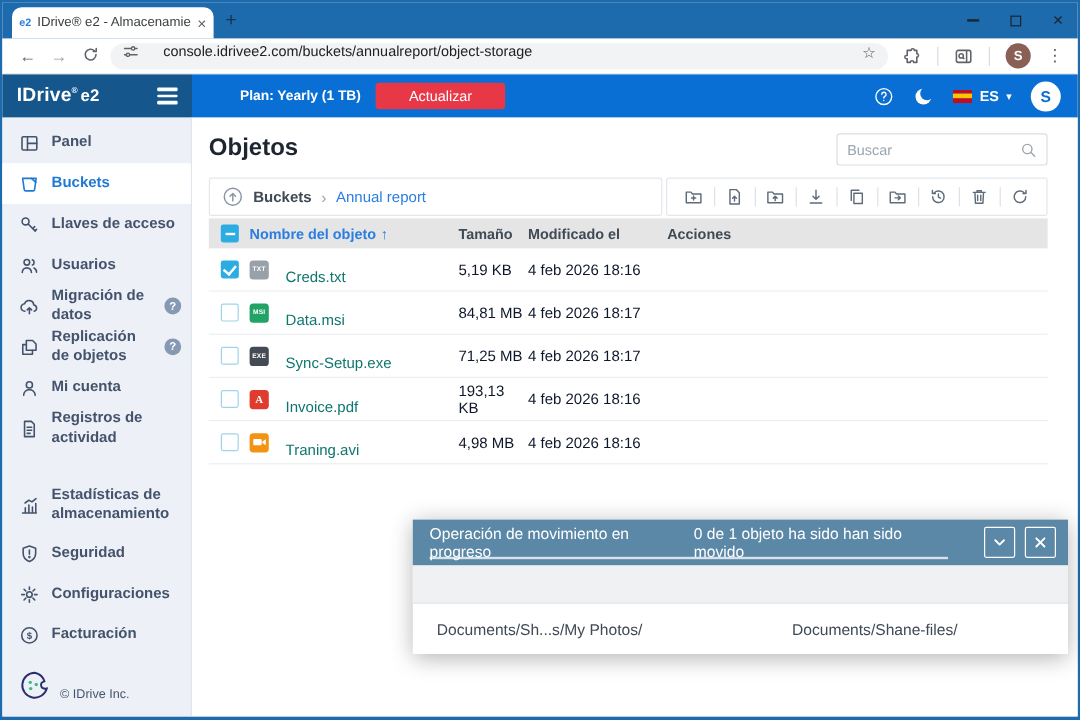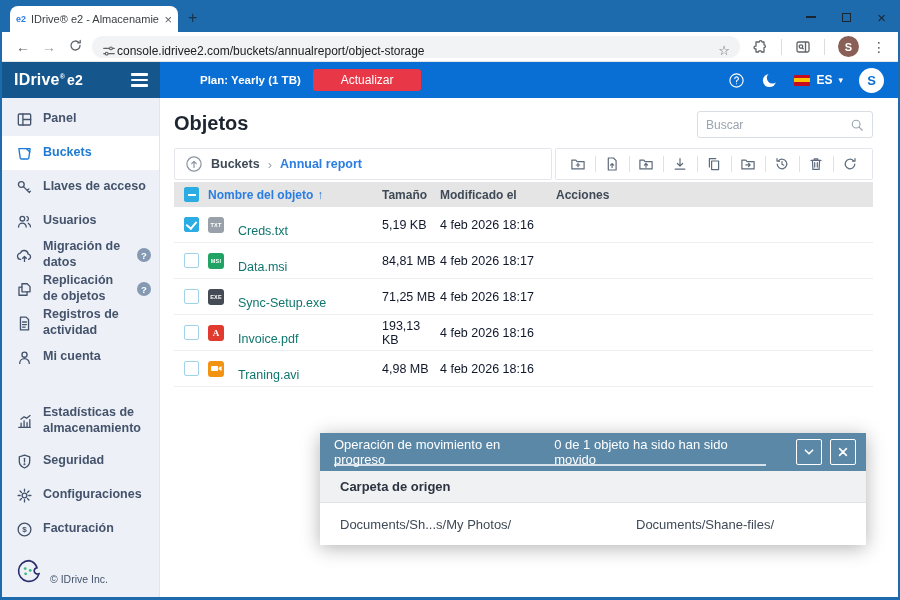--- a/index.html
+++ b/index.html
@@ -23,21 +23,21 @@
   .newtab{color:#17334d;font-size:16px;line-height:1;margin:0 0 6px 10px;}
   .wincontrols{position:absolute;right:4px;top:0;height:30px;display:flex;align-items:center;gap:26px;padding-right:8px;}
   .win-min{width:10px;height:2px;background:#1a2530;}
   .win-max{width:9px;height:9px;border:1.5px solid #1a2530;}
   .win-close{font-size:15px;color:#1a2530;line-height:1;}
   .urlbar{height:30px;background:#fff;border-bottom:1px solid #e4e6e8;display:flex;align-items:center;padding:0 8px;flex:none;}
   .nav-btn{width:26px;text-align:center;font-size:14px;color:#5f6368;}
   .nav-btn.fwd{color:#9aa0a6;}
   .nav-btn svg{width:15px;height:15px;}
   .omnibox{flex:1;height:22px;background:#f1f3f4;border-radius:11px;margin:0 8px 0 4px;
-    display:flex;align-items:flex-end;padding:0 10px;gap:1px;max-width:672px;}
+    display:flex;align-items:flex-start;padding:0 10px;gap:20px;max-width:672px;}
   .omni-url{font-size:12px;color:#202124;flex:1;}
   .omni-star{font-size:13px;color:#5f6368;}
   .chrome-right{display:flex;align-items:center;gap:13px;padding:0 4px;}
   .chrome-right svg{width:16px;height:16px;}
   .chrome-sep{width:1px;height:16px;background:#dadce0;}
   .browser-avatar{width:21px;height:21px;border-radius:50%;background:#8a5f56;color:#fff;
     font-size:11px;font-weight:bold;display:flex;align-items:center;justify-content:center;}
   .kebab{font-size:14px;color:#5f6368;}
 
   
@@ -91,21 +91,21 @@
   .searchbox input::placeholder{color:#9aa5b0;}
   .searchbox svg{width:14px;height:14px;flex:none;}
 
   .crumb-row{display:flex;gap:3px;margin-top:13px;height:32px;}
   .crumb-box{flex:1;border:1px solid #e3e7ec;border-radius:2px;display:flex;align-items:center;
     padding:0 10px;gap:8px;}
   .crumb-box svg{width:18px;height:18px;fill:none;stroke:#8a94a0;stroke-width:1.2;
     stroke-linecap:round;stroke-linejoin:round;}
   .crumb-link{font-size:12.5px;font-weight:600;color:#3f4a56;}
   .crumb-sep{color:#9aa5b0;font-size:13px;}
-  .crumb-current{font-size:12.5px;font-weight:700;color:var(--link-blue);}
+  .crumb-current{font-size:12.5px;font-weight:400;color:var(--link-blue);}
   .toolbar{border:1px solid #e3e7ec;border-radius:2px;display:flex;align-items:center;padding:0 10px;}
   .tb-btn{width:24px;height:24px;border:none;background:none;color:#5e6b7b;display:flex;
     align-items:center;justify-content:center;padding:0;}
   .tb-btn svg{width:16px;height:16px;fill:none;stroke:currentColor;stroke-width:1.2;
     stroke-linecap:round;stroke-linejoin:round;}
   .tb-sep{width:1px;height:16px;background:#dde2e8;margin:0 4.5px;}
 
   .thead,.trow{display:grid;grid-template-columns:34px 30px 144px 58px 116px 1fr;align-items:center;}
   .thead{background:#e5e5e5;height:25px;margin-top:2px;font-size:12px;font-weight:bold;color:#3f4a56;}
   .h-name{grid-column:2/4;color:var(--link-blue);display:flex;align-items:center;gap:4px;}
@@ -123,21 +123,21 @@
   .fi-txt{background:#98a1a9;}
   .fi-msi{background:#21a366;}
   .fi-exe{background:#454b54;}
   .fi-pdf{background:#e13b2f;font-size:9px;font-family:"Liberation Serif","DejaVu Serif",serif;}
   .fi-avi{background:#f29312;}
   .fi-avi svg{width:13px;height:13px;}
   .c-name{color:#0f766e;margin-top:12px;}
   .c-size,.c-date{color:#0f172a;}
 
   
-  .move-panel{position:absolute;right:32px;bottom:52px;width:546px;background:#fff;
+  .move-panel{position:absolute;right:8px;bottom:52px;width:546px;background:#fff;
     box-shadow:0 3px 18px rgba(0,0,0,.3);z-index:5;}
   .mp-header{height:38px;background:var(--panel-blue);display:flex;align-items:center;
     padding:0 10px 0 14px;position:relative;color:#fff;}
   .mp-title{font-size:13px;}
   .mp-status{font-size:13px;margin-left:auto;margin-right:16px;}
   .mp-track{position:absolute;left:14px;bottom:5px;width:432px;height:2px;background:rgba(255,255,255,.75);}
   .mp-btn{width:26px;height:26px;border:1px solid #fff;border-radius:2px;background:none;color:#fff;
     display:flex;align-items:center;justify-content:center;margin-left:8px;padding:0;}
   .mp-btn svg{width:12px;height:12px;fill:none;stroke:#fff;stroke-width:1.6;stroke-linecap:round;stroke-linejoin:round;}
   .mp-cols{display:grid;grid-template-columns:296px 1fr;padding-left:20px;align-items:center;}
@@ -300,34 +300,34 @@
                 <path d="M5.6 2.6h4.9l2.7 2.7v4.9H5.6z"></path>
                 <path d="M10.4 10.2v3.2H2.8V5.8h2.8"></path>
               </svg>
             </span>
             <span class="s-label">Replicación de objetos</span>
             <span class="help-badge">?</span>
           </div>
           <div class="side-item">
             <span class="s-ic">
               <svg viewBox="0 0 16 16">
+                <circle cx="8" cy="5.4" r="2.4"></circle>
+                <path d="M3.5 13.6a4.5 4.5 0 0 1 9 0"></path>
+              </svg>
+            </span>
+            <span class="s-label">Mi cuenta</span>
+          </div>
+          <div class="side-item">
+            <span class="s-ic">
+              <svg viewBox="0 0 16 16">
                 <path d="M4.2 2h5.3l2.3 2.3V14H4.2z"></path>
                 <path d="M6.2 6.6h3.6M6.2 9h3.6M6.2 11.4h2.4"></path>
               </svg>
             </span>
             <span class="s-label">Registros de actividad</span>
-          </div>
-          <div class="side-item">
-            <span class="s-ic">
-              <svg viewBox="0 0 16 16">
-                <circle cx="8" cy="5.4" r="2.4"></circle>
-                <path d="M3.5 13.6a4.5 4.5 0 0 1 9 0"></path>
-              </svg>
-            </span>
-            <span class="s-label">Mi cuenta</span>
           </div>
         </div>
       <div class="side-group2">
           <div class="side-item tall">
             <span class="s-ic">
               <svg viewBox="0 0 16 16">
                 <path d="M2.6 13.6h10.8M4.8 13.6V9.6M7.6 13.6V7.4M10.4 13.6V9M13 13.6V6.2"></path>
                 <path d="M4.6 5.8l3-2.2 2.4 1.3 3.2-2.5"></path>
               </svg>
             </span>
@@ -548,21 +548,20 @@
               </svg>
           </button>
           <button class="mp-btn">
             <svg viewBox="0 0 12 12">
                 <path d="M2.6 2.6l6.8 6.8M9.4 2.6L2.6 9.4"></path>
               </svg>
           </button>
           <span class="mp-track"></span>
         </div>
         <div class="mp-cols head">
-          <span>Carpeta de origen</span>
         </div>
         <div class="mp-cols vals">
           <span>Documents/Sh...s/My Photos/</span>
           <span>Documents/Shane-files/</span>
         </div>
       </div>
     </div>
   </div>
 </div>
 

